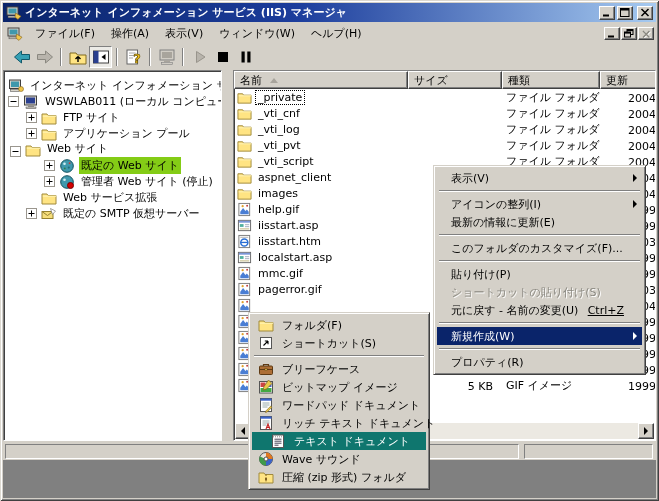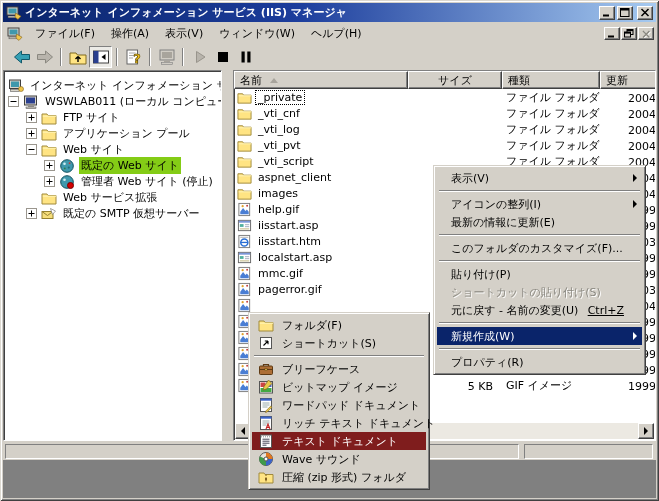--- a/index.html
+++ b/index.html
@@ -39,21 +39,21 @@
     display:flex;align-items:center;justify-content:center;}
   .exp-spacer{width:15px;flex:none;}
   .tree-icon{width:16px;height:15px;margin-right:4px;flex:none;}
   .tree-label{padding:1px 2px;white-space:nowrap;}
   .tree-label.selected{background:#84cc16;}
   
   .list-pane{position:absolute;left:233px;top:70px;width:423px;height:371px;overflow:hidden;}
   .list-header{display:flex;height:18px;background:#d4d0c8;position:relative;}
   .hcell{border:1px solid;border-color:#fff #404040 #404040 #fff;box-shadow:inset -1px -1px 0 #808080;
     padding:2px 5px;flex:none;white-space:nowrap;overflow:hidden;display:flex;align-items:center;}
-  .hcell.right{justify-content:center;}
+  .hcell.right{justify-content:flex-start;}
   .sort-arrow{width:0;height:0;border-left:4px solid transparent;border-right:4px solid transparent;
     border-bottom:5px solid #a8a49c;margin-left:8px;}
   .lrow{display:flex;height:16px;align-items:flex-end;}
   .lc{flex:none;white-space:nowrap;overflow:hidden;padding:0 4px;}
   .lc-name{width:174px;display:flex;align-items:center;padding-left:3px;}
   .lc-size{width:94px;text-align:right;padding-right:9px;}
   .lc-type{width:123px;}
   .lc-date{width:60px;padding-left:3px;}
   .file-icon{width:15px;height:15px;margin-right:4px;flex:none;}
   .fname{padding:0 2px;}
@@ -81,21 +81,21 @@
   .cm-item{height:18px;display:flex;align-items:center;padding:0 18px 0 14px;position:relative;white-space:nowrap;}
   .cm-item.selected{background:#0a246a;color:#fff;}
   .cm-item.disabled{color:#8a8880;text-shadow:1px 1px 0 #fff;}
   .cm-sep{border-top:1px solid #808080;border-bottom:1px solid #fff;margin:3px 2px;}
   .cm-shortcut{margin-left:auto;text-decoration:underline;}
   .cm-arrow{position:absolute;right:5px;top:5px;width:0;height:0;
     border-top:4px solid transparent;border-bottom:4px solid transparent;border-left:4px solid #000;}
   .cm-item.selected .cm-arrow{border-left-color:#fff;}
   .submenu{left:248px;top:312px;width:182px;z-index:60;}
   .sm-item{height:18px;display:flex;align-items:center;padding:0 4px;white-space:nowrap;}
-  .sm-item.selected{background:#7f1d1d;color:#fff;}
+  .sm-item.selected{background:#0f766e;color:#fff;justify-content:center;}
   .sm-icon{width:16px;height:16px;margin:0 8px 0 2px;flex:none;}
 </style>
 </head>
 <body>
 
 <div class="window">
 
   <div class="titlebar">
     <span class="ticon">
         <svg viewBox="0 0 16 16">
@@ -292,21 +292,21 @@
             </svg>
           </span>
           <span class="tree-icon">
             <svg viewBox="0 0 16 16">
               <path d="M1 4h5l1 1.5h8V14H1z" fill="#ffe483" stroke="#a08a3c"></path>
               <path d="M1.8 6.2h13.4" stroke="#fff2b0" stroke-width="1.2"></path>
             </svg>
           </span>
           <span class="tree-label">アプリケーション プール</span>
         </div>
-        <div class="tree-row" style="padding-left: 22px;">
+        <div class="tree-row" style="padding-left: 6px; align-items: flex-end;">
           <span class="expander">
             <svg viewBox="0 0 9 9" width="9" height="9">
               <path d="M1.5 4.5h6" stroke="#000"></path>
             </svg>
           </span>
           <span class="tree-icon">
             <svg viewBox="0 0 16 16">
               <path d="M1 4h5l1 1.5h8V14H1z" fill="#ffe483" stroke="#a08a3c"></path>
               <path d="M1.8 6.2h13.4" stroke="#fff2b0" stroke-width="1.2"></path>
             </svg>

